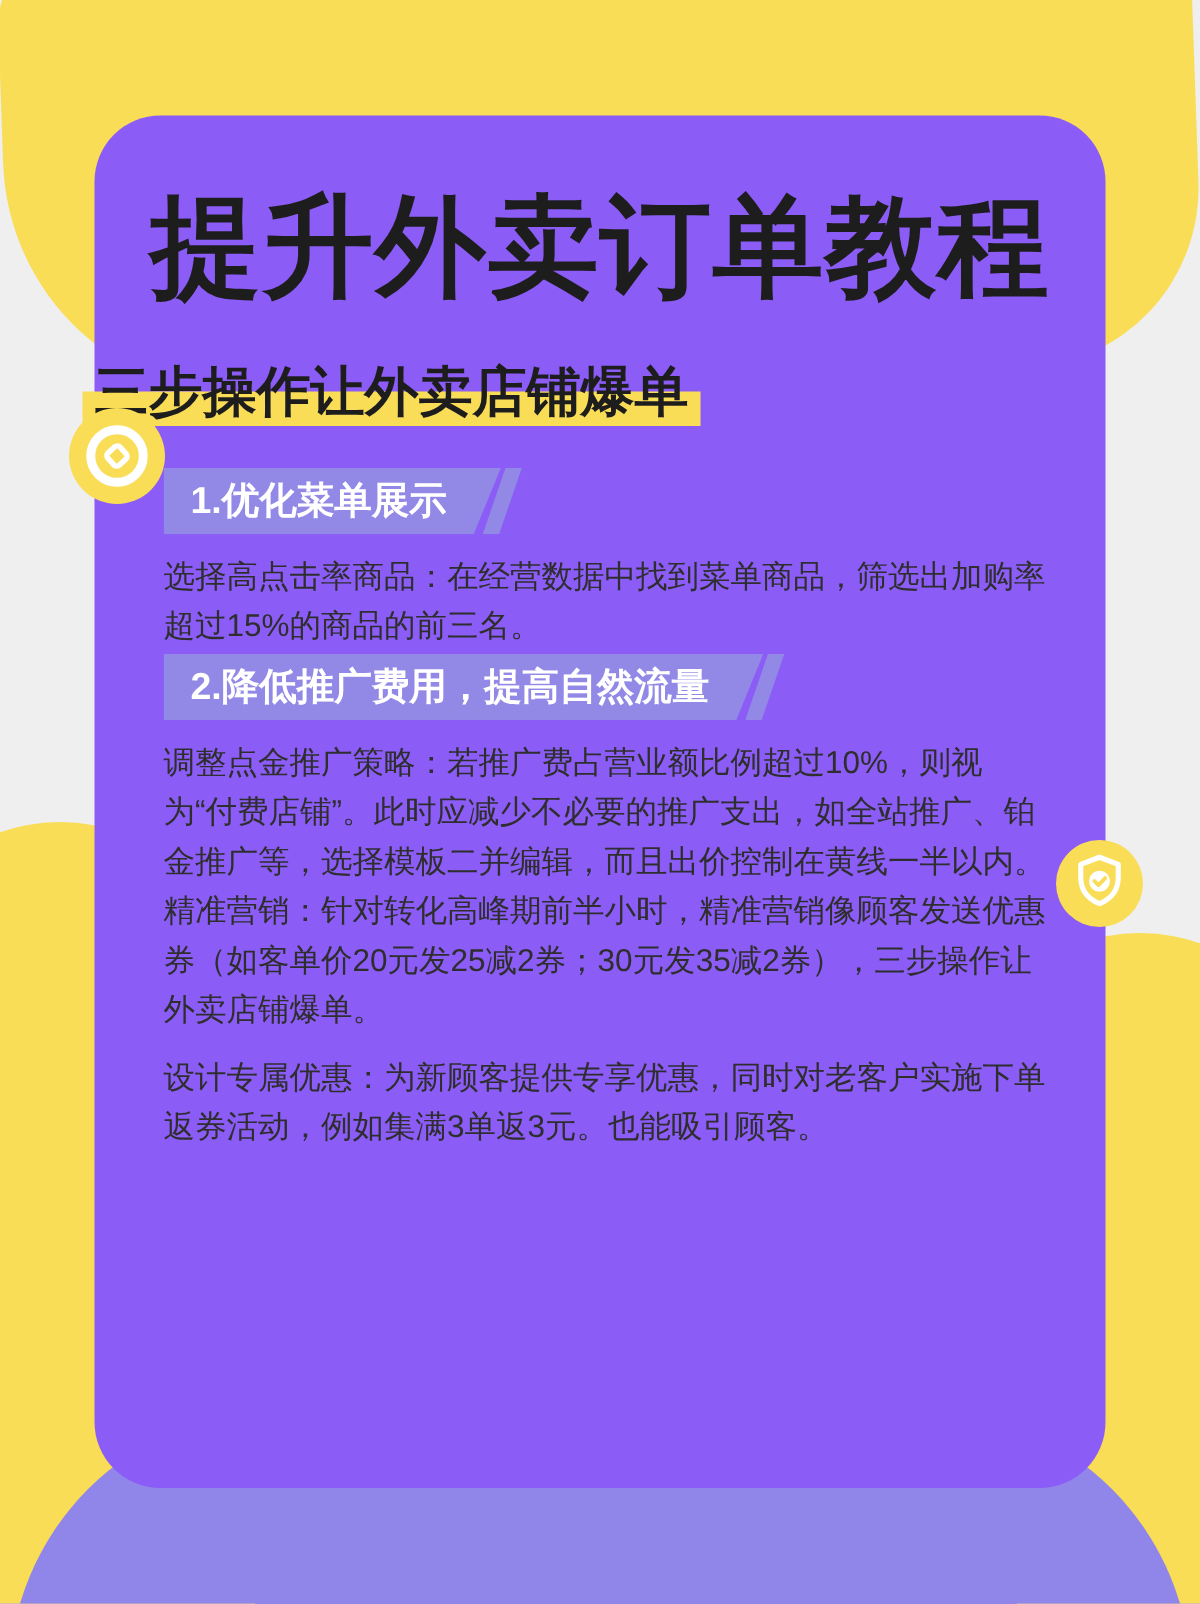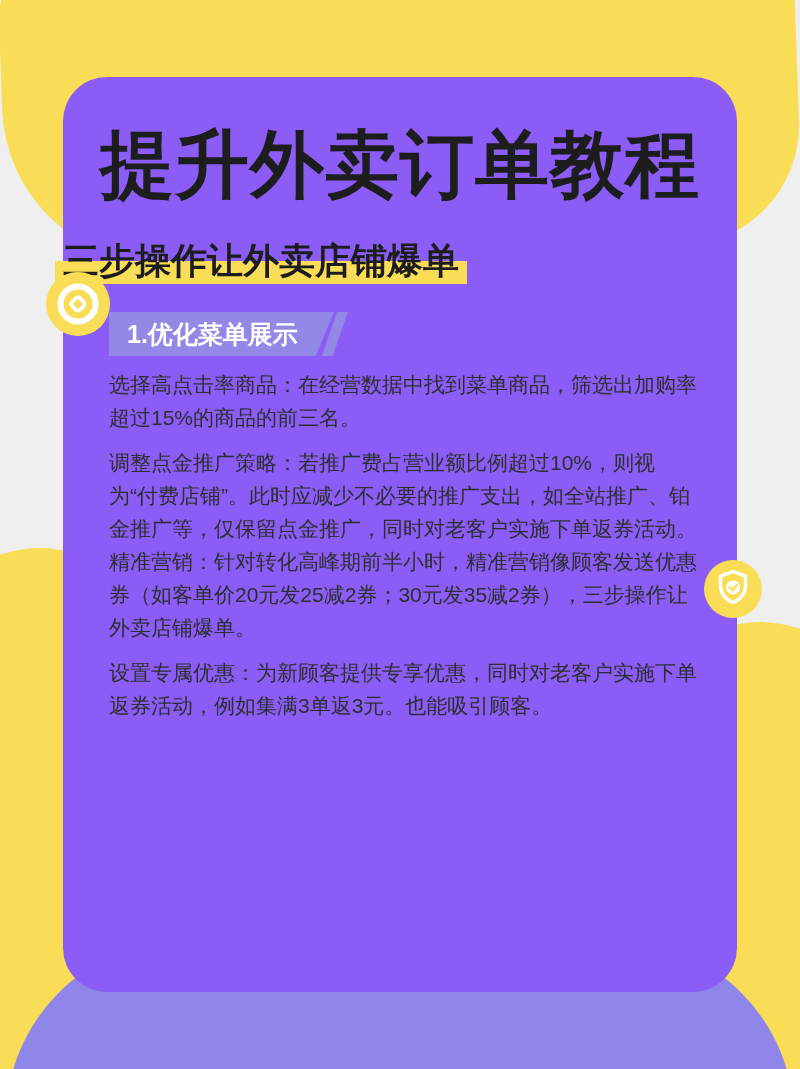--- a/index.html
+++ b/index.html
@@ -117,26 +117,31 @@
       <div class="section">
         <div class="banner">
           <span class="bg"></span>
           <span class="sliver"></span>
           <span>1.优化菜单展示</span>
         </div>
         <p>选择高点击率商品：在经营数据中找到菜单商品，筛选出加购率超过15%的商品的前三名。</p>
       </div>
 
       <div class="section">
-        <p>调整点金推广策略：若推广费占营业额比例超过10%，则视为“付费店铺”。此时应减少不必要的推广支出，如全站推广、铂金推广等，仅保留点金推广，同时对老客户实施下单返券活动。</p>
+        <div class="banner">
+          <span class="bg"></span>
+          <span class="sliver"></span>
+          <span>2.降低推广费用，提高自然流量</span>
+        </div>
+        <p>调整点金推广策略：若推广费占营业额比例超过10%，则视为“付费店铺”。此时应减少不必要的推广支出，如全站推广、铂金推广等，选择模板二并编辑，而且出价控制在黄线一半以内。</p>
         <p>精准营销：针对转化高峰期前半小时，精准营销像顾客发送优惠券（如客单价20元发25减2券；30元发35减2券），三步操作让外卖店铺爆单。</p>
       </div>
 
       <div class="section">
-        <p>设置专属优惠：为新顾客提供专享优惠，同时对老客户实施下单返券活动，例如集满3单返3元。也能吸引顾客。</p>
+        <p>设计专属优惠：为新顾客提供专享优惠，同时对老客户实施下单返券活动，例如集满3单返3元。也能吸引顾客。</p>
       </div>
 
     </div>
   </div>
 
   <div class="icon icon-coin">
     <svg width="64" height="64" viewBox="0 0 64 64">
       <circle cx="32" cy="32" r="32" fill="#FADD57"></circle>
       <circle cx="32" cy="32" r="17.5" fill="none" stroke="#ffffff" stroke-width="6"></circle>
       <rect x="26.5" y="26.5" width="11" height="11" rx="2.5" fill="none" stroke="#ffffff" stroke-width="3.6" transform="rotate(48 32 32)"></rect>

